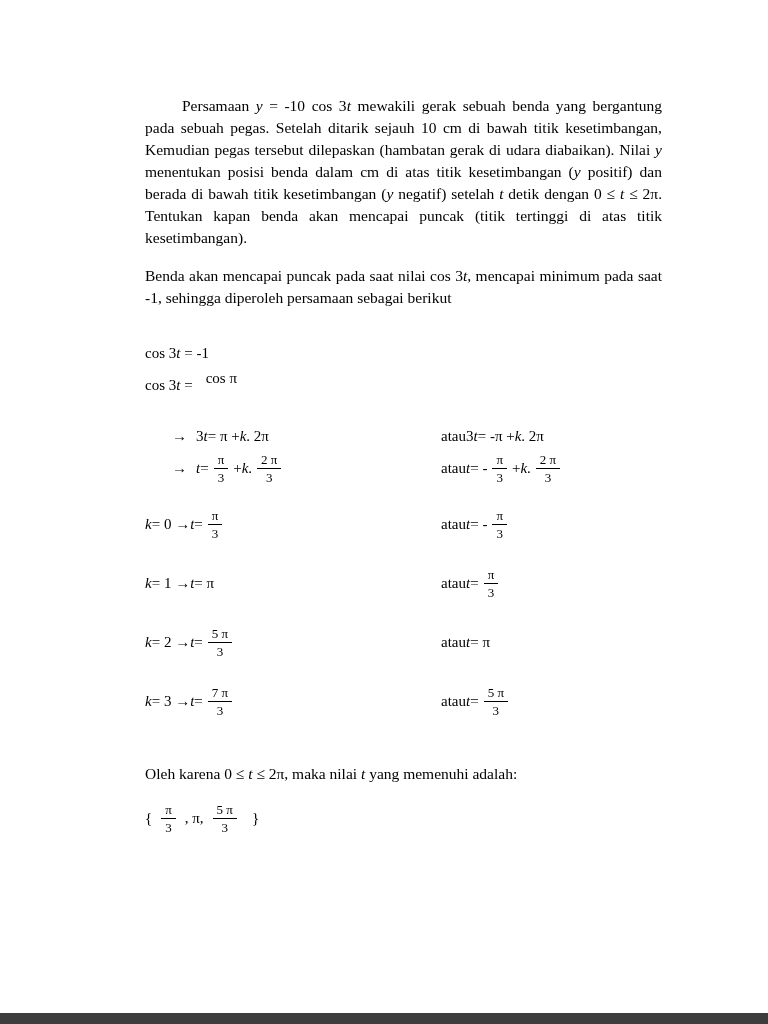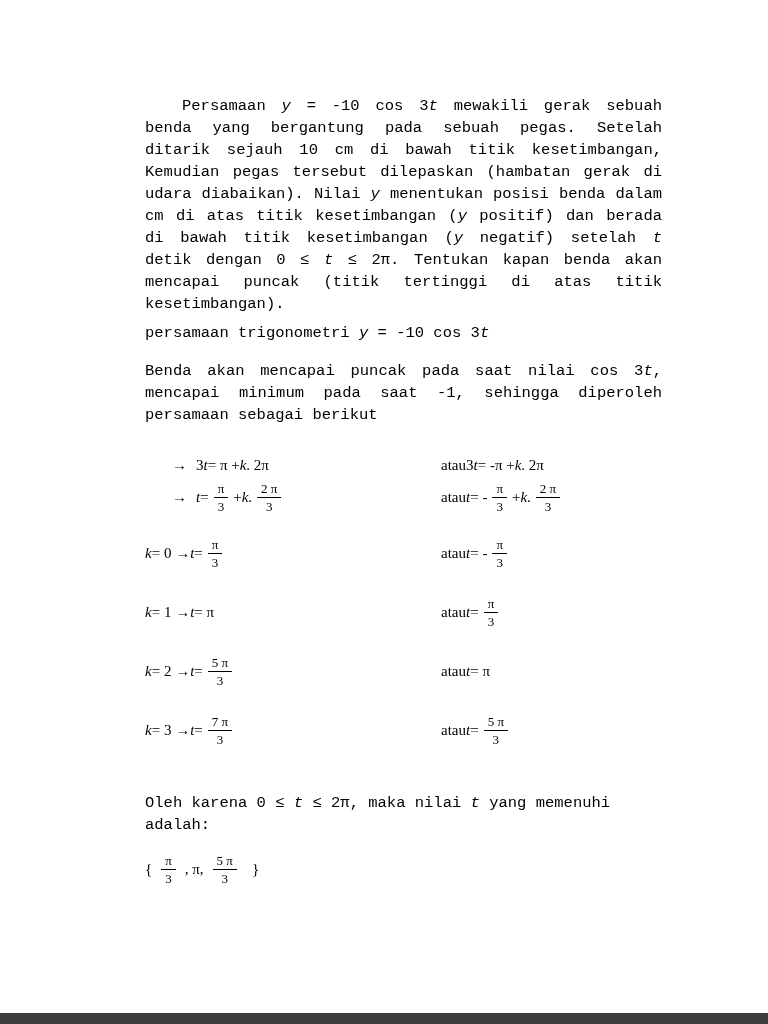--- a/index.html
+++ b/index.html
@@ -5,21 +5,21 @@
   html,body { margin:0; padding:0; }
   body {
     width:768px; height:1024px;
     background:#ffffff;
     font-family:"Liberation Serif", serif;
     color:#000;
   }
   .page { position:relative; width:768px; height:1024px; background:#fff; overflow:hidden; }
   .content { position:absolute; left:145px; top:0; width:517px; }
   p { margin:0; }
-  .para { font-size:15.5px; line-height:22px; text-align:justify;font-family:Liberation Mono, monospace; }
+  .para { font-size:15.5px; line-height:22px; text-align:justify; }
   .indent { text-indent:37px; }
   #problem { margin-top:95px; }
   #jawab { margin-top:39px; font-size:15.5px; line-height:22px; text-indent:37px; }
   #persamaan { margin-top:7px; font-size:15.5px; line-height:22px; text-align:left; }
   #benda { margin-top:16px; }
   #cos1 { margin-top:33px; font-size:15px; line-height:22px; }
   #cos2 { margin-top:9px; font-size:15px; line-height:24px; }
   .raised { position:relative; top:-7px; margin-left:13px; display:inline-block; }
 
   .mrow { display:flex; align-items:center; font-size:15px; }
@@ -53,25 +53,26 @@
 </style>
 </head>
 <body>
 
 <div class="page">
   <div class="content">
 
     <p class="para indent" id="problem"><span>Persamaan </span><i>y</i><span> = -10 cos 3</span><i>t</i><span> mewakili gerak sebuah benda yang bergantung pada sebuah pegas. Setelah ditarik sejauh 10 cm di bawah titik kesetimbangan, Kemudian pegas tersebut dilepaskan (hambatan gerak di udara diabaikan). Nilai </span><i>y</i><span> menentukan posisi benda dalam cm di atas titik kesetimbangan (</span><i>y</i><span> positif) dan berada di bawah titik kesetimbangan (</span><i>y</i><span> negatif) setelah </span><i>t</i><span> detik dengan 0 ≤ </span><i>t</i><span> ≤ 2π. Tentukan kapan benda akan mencapai puncak (titik tertinggi di atas titik kesetimbangan).</span></p>
 
 
-    <p id="persamaan" class="para"><span>persamaan trigonometri </span><i>y</i><span> = -10 cos 3</span><i>t</i></p>
 
     <p id="benda" class="para"><span>Benda akan mencapai puncak pada saat nilai cos 3</span><i>t</i><span>, mencapai minimum pada saat -1, sehingga diperoleh persamaan sebagai berikut</span></p>
 
-
+    <p id="cos1"><span>cos 3</span><i>t</i><span> = -1</span></p>
+
+    <p id="cos2"><span>cos 3</span><i>t</i><span> =</span><span class="raised">cos π</span></p>
 
     <div class="mrow" id="r3t">
       <div class="c1 ind">
         <span class="arr">→</span>
         <span>3</span>
           <i>t</i>
           <span> = π + </span>
           <i>k</i>
           <span> . 2π</span>
       </div>

